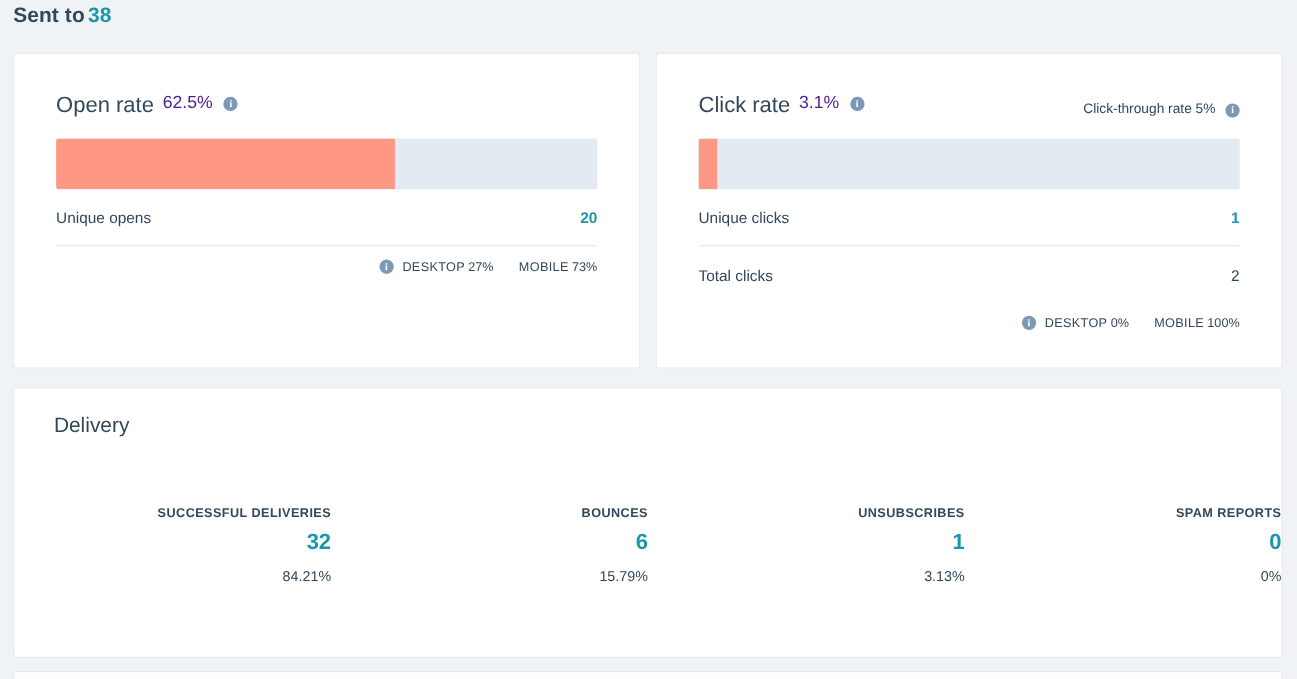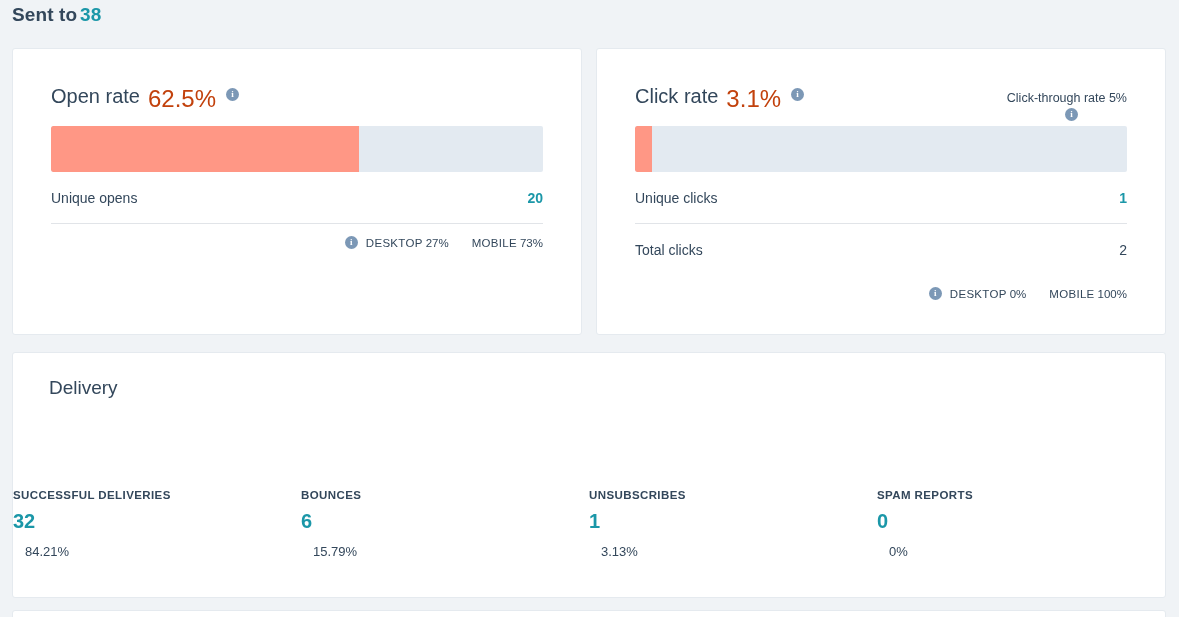--- a/index.html
+++ b/index.html
@@ -82,23 +82,23 @@
     height: 26px;
     position: relative;
   }
   .rate-title {
     font-size: 20px;
     font-weight: 400;
     color: #33475b;
     white-space: nowrap;
   }
   .rate-value {
-    font-size: 24px;
-    font-weight: 400;
-    color: #c2410c;
+    font-size: 16px;
+    font-weight: 400;
+    color: #4c1d95;
     margin-left: 8px;
     white-space: nowrap;
   }
   .info-icon {
     display: inline-block;
     width: 13px;
     height: 13px;
     border-radius: 50%;
     background: #7c98b6;
     color: #ffffff;
@@ -116,21 +116,20 @@
     margin-top: 3px;
   }
   .ctr-block {
     margin-left: auto;
     display: flex;
     align-items: center;
     font-size: 12.5px;
     color: #33475b;
     white-space: nowrap;
     padding-top: 6px;
-    flex-direction: column;
   }
   .ctr-block .info-icon {
     margin-left: 9px;
   }
 
   
   .bar-track {
     margin-top: 15px;
     height: 46px;
     background: #e3eaf1;
@@ -210,22 +209,21 @@
   }
   .delivery-grid {
     position: absolute;
     left: 0;
     top: 108px;
     width: 100%;
     display: flex;
   }
   .delivery-cell {
     flex: 1 1 0;
-    text-align: left;
-    margin-top: 28px;
+    text-align: right;
   }
   .d-label {
     font-size: 11.5px;
     font-weight: 700;
     letter-spacing: 0.4px;
     color: #33475b;
   }
   .d-value {
     font-size: 20px;
     font-weight: 700;

